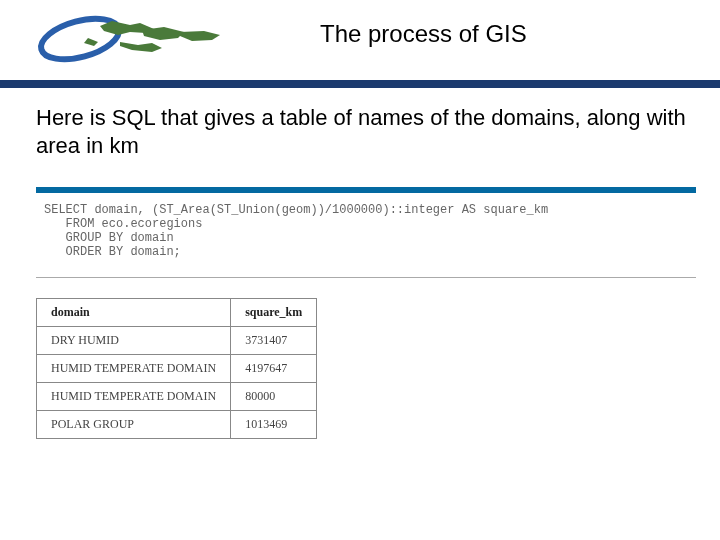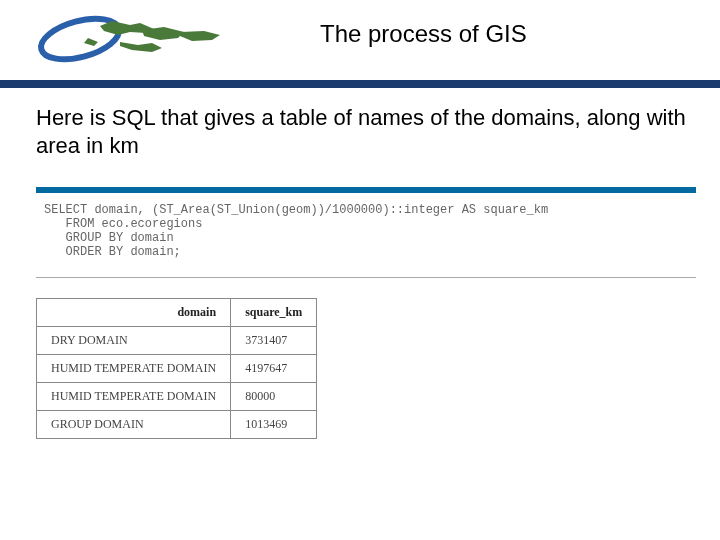--- a/index.html
+++ b/index.html
@@ -72,21 +72,21 @@
     font-family: Georgia, "Times New Roman", serif;
   }
   table.data th, table.data td {
     border: 1px solid #888;
     padding: 6px 14px;
     font-size: 12px;
     color: #444;
   }
   table.data th {
     font-weight: bold;
-    text-align: right;
+    text-align: left;
     color: #222;
   }
   table.data td.num {
     text-align: left;
   }
 
   
   .globe-ring {
     stroke: #2a5faa;
     fill: none;
@@ -131,33 +131,33 @@
 
     <table class="data">
       <thead>
         <tr>
           <th>domain</th>
           <th>square_km</th>
         </tr>
       </thead>
       <tbody>
         <tr>
-          <td>DRY DOMAIN</td>
+          <td>DRY HUMID</td>
           <td class="num">3731407</td>
         </tr>
         <tr>
           <td>HUMID TEMPERATE DOMAIN</td>
           <td class="num">4197647</td>
         </tr>
         <tr>
           <td>HUMID TEMPERATE DOMAIN</td>
           <td class="num">80000</td>
         </tr>
         <tr>
-          <td>GROUP DOMAIN</td>
+          <td>POLAR GROUP</td>
           <td class="num">1013469</td>
         </tr>
       </tbody>
     </table>
 
   </div>
 
 </div>
 
 </body></html>

